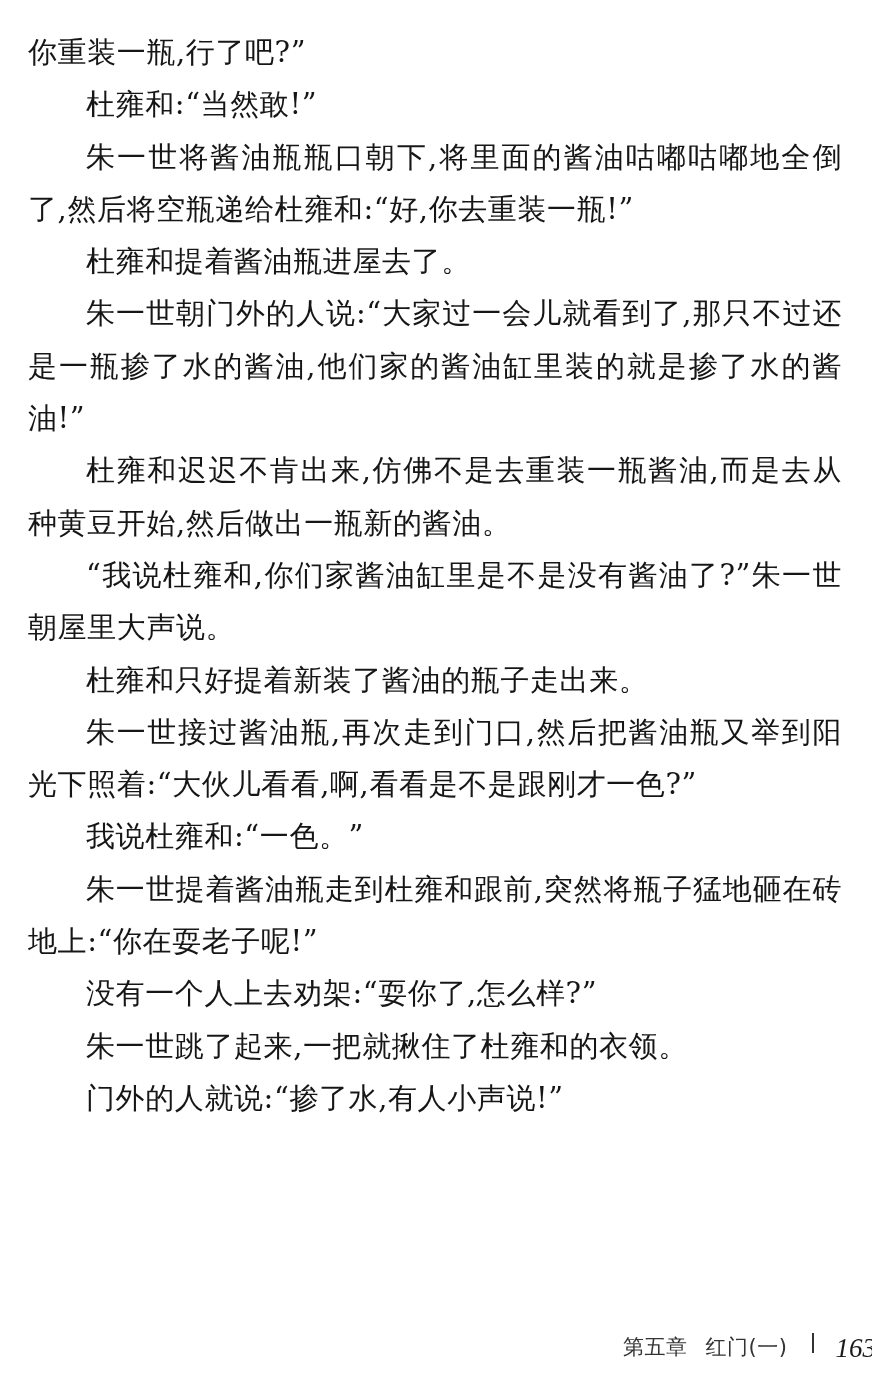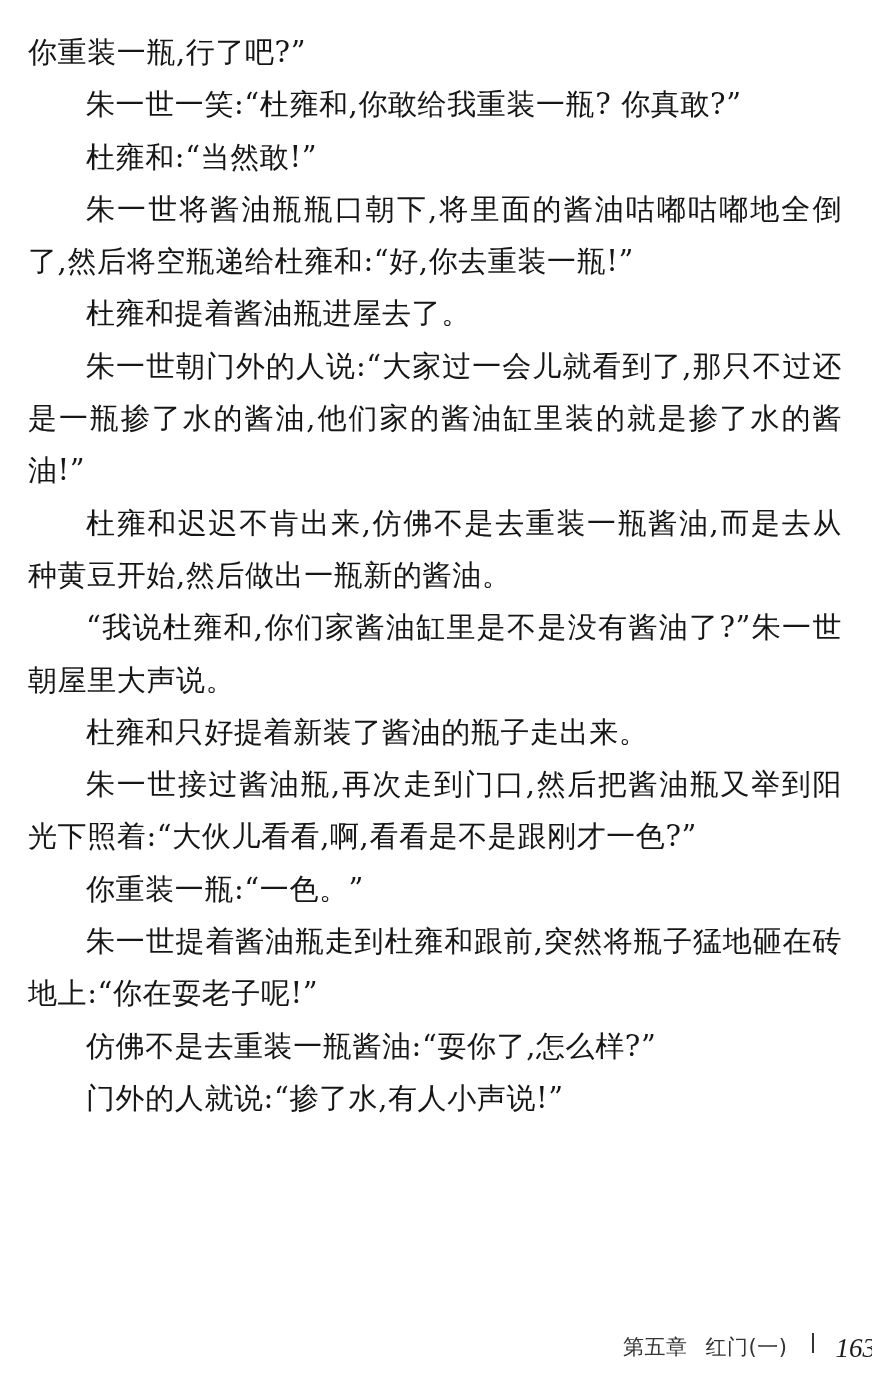--- a/index.html
+++ b/index.html
@@ -60,32 +60,32 @@
       font-style: italic;
       font-size: 27px;
       color: #1a1a1a;
     }
   </style>
 </head>
 <body>
 
 <div class="page-body">
   <p class="para">你重装一瓶,行了吧?”</p>
-  <p class="para indent">朱一世一笑:“杜雍和,你敢给我重装一瓶? 你真敢?”</p>
   <p class="para indent">杜雍和:“当然敢!”</p>
   <p class="para indent">朱一世将酱油瓶瓶口朝下,将里面的酱油咕嘟咕嘟地全倒了,然后将空瓶递给杜雍和:“好,你去重装一瓶!”</p>
   <p class="para indent">杜雍和提着酱油瓶进屋去了。</p>
   <p class="para indent">朱一世朝门外的人说:“大家过一会儿就看到了,那只不过还是一瓶掺了水的酱油,他们家的酱油缸里装的就是掺了水的酱油!”</p>
   <p class="para indent">杜雍和迟迟不肯出来,仿佛不是去重装一瓶酱油,而是去从种黄豆开始,然后做出一瓶新的酱油。</p>
   <p class="para indent">“我说杜雍和,你们家酱油缸里是不是没有酱油了?”朱一世朝屋里大声说。</p>
   <p class="para indent">杜雍和只好提着新装了酱油的瓶子走出来。</p>
   <p class="para indent">朱一世接过酱油瓶,再次走到门口,然后把酱油瓶又举到阳光下照着:“大伙儿看看,啊,看看是不是跟刚才一色?”</p>
-  <p class="para indent">你重装一瓶:“一色。”</p>
+  <p class="para indent">我说杜雍和:“一色。”</p>
   <p class="para indent">朱一世提着酱油瓶走到杜雍和跟前,突然将瓶子猛地砸在砖地上:“你在耍老子呢!”</p>
-  <p class="para indent">仿佛不是去重装一瓶酱油:“耍你了,怎么样?”</p>
+  <p class="para indent">没有一个人上去劝架:“耍你了,怎么样?”</p>
+  <p class="para indent">朱一世跳了起来,一把就揪住了杜雍和的衣领。</p>
   <p class="para indent">门外的人就说:“掺了水,有人小声说!”</p>
 </div>
 
 <div class="footer">
   <span class="chapter">
     <span>第五章</span><span class="gap"></span><span>红门(一)</span>
   </span>
   <span class="sep"></span>
   <span class="page-no">163</span>
 </div>

